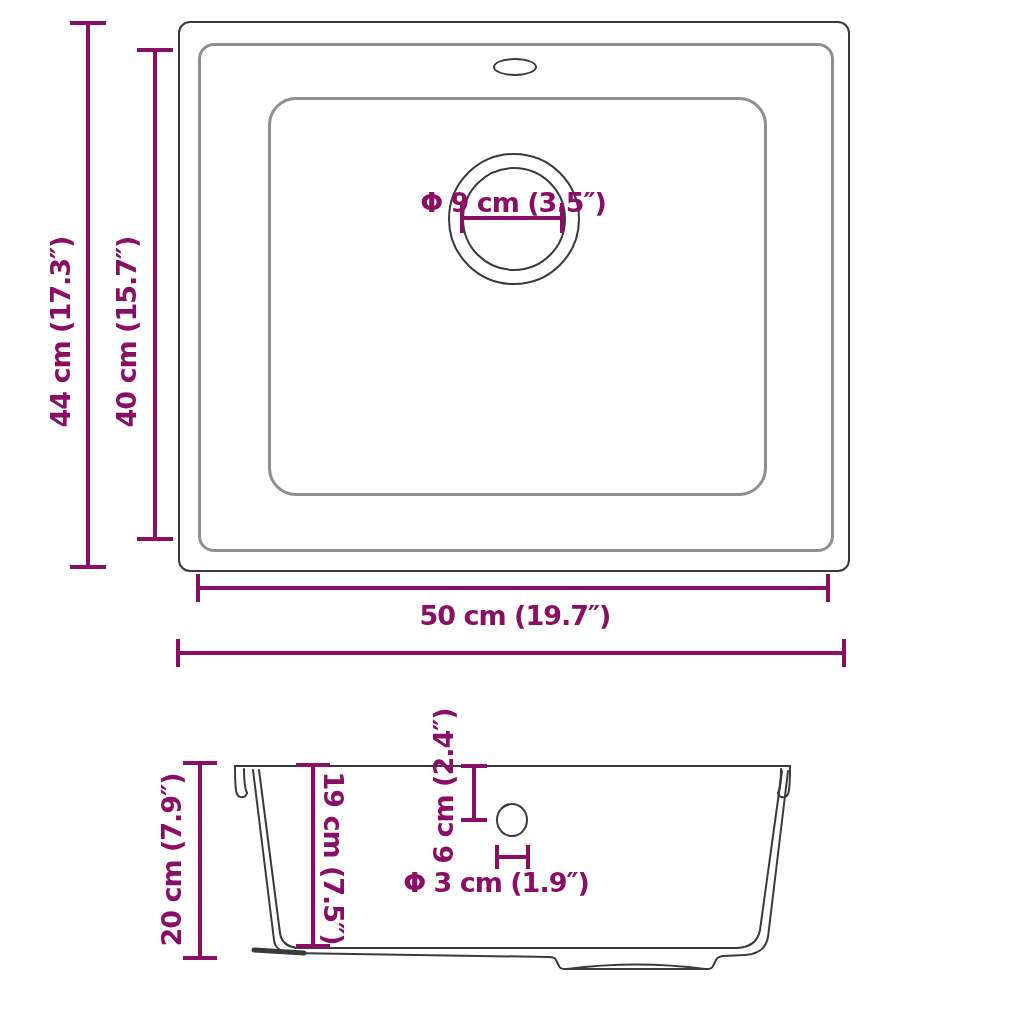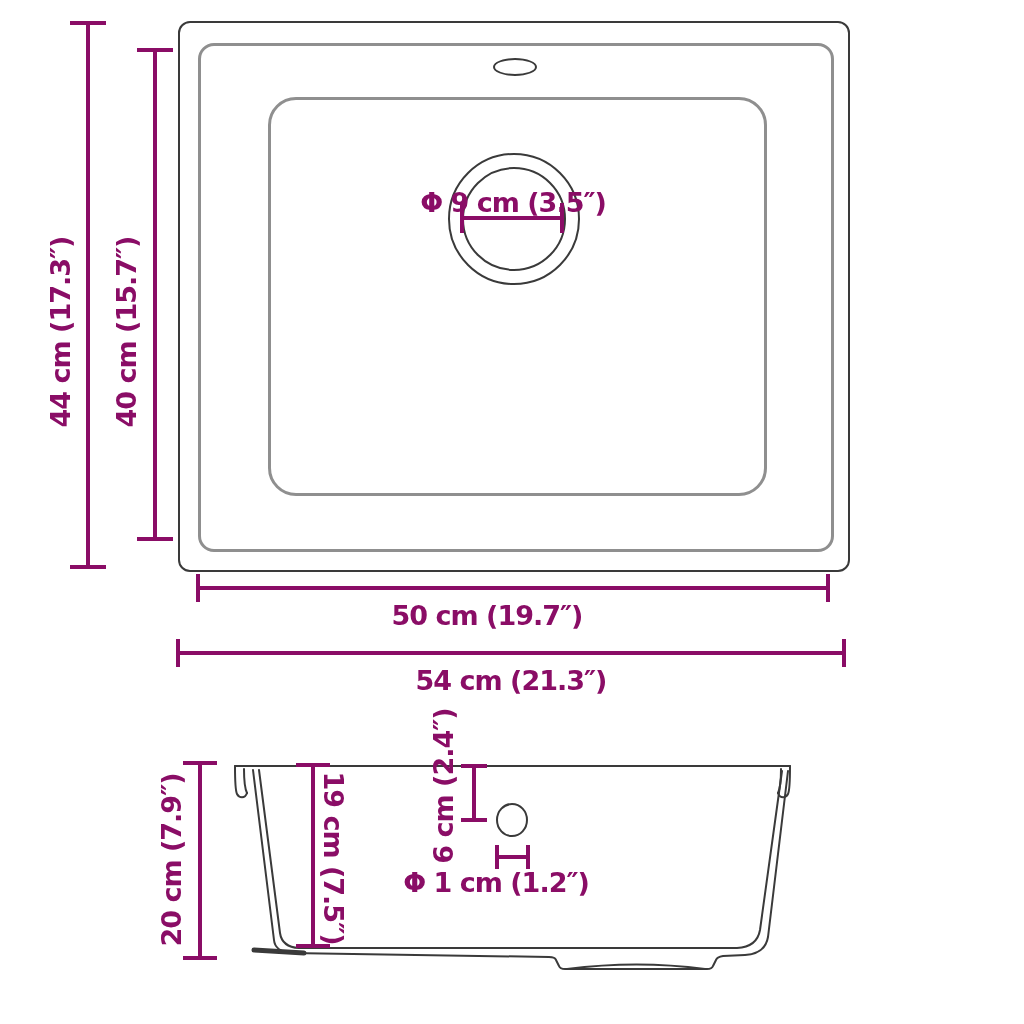--- a/index.html
+++ b/index.html
@@ -59,26 +59,25 @@
   <div class="dim-label rot-ccw" style="left:126px;top:332px">40 cm (15.7″)</div>
 
   <div class="dim hline" style="left:462px;top:216px;width:100px"></div>
   <div class="dim vtick" style="left:460px;top:203px;height:30px"></div>
   <div class="dim vtick" style="left:560px;top:203px;height:30px"></div>
   <div class="dim-label" style="left:513px;top:202px">Φ 9 cm (3.5″)</div>
 
   <div class="dim hline" style="left:198px;top:586px;width:630px"></div>
   <div class="dim vtick" style="left:196px;top:574px;height:28px"></div>
   <div class="dim vtick" style="left:826px;top:574px;height:28px"></div>
-  <div class="dim-label" style="left:487px;top:615px">50 cm (19.7″)</div>
+  <div class="dim-label" style="left:515px;top:615px">50 cm (19.7″)</div>
 
   <div class="dim hline" style="left:178px;top:651px;width:668px"></div>
   <div class="dim vtick" style="left:176px;top:639px;height:28px"></div>
   <div class="dim vtick" style="left:842px;top:639px;height:28px"></div>
-  <div class="dim-label" style="left:511px;top:680px">54 cm (21.3″)</div>
 
   <svg class="side-svg" viewBox="150 738 720 290">
     <g fill="none" stroke="#3A3A3A" stroke-width="2" stroke-linecap="round" stroke-linejoin="round">
 
       <path d="M235,766 H790"></path>
 
       <path d="M235,766 C235,780 235,790 237,794 C239,798 245,799 247,793"></path>
       <path d="M244,769 C244,780 245,789 247,793"></path>
 
       <path d="M259,770 L280,933 Q282,947 299,948 L737,948 Q757,947 760,930 L782,771"></path>
@@ -107,15 +106,15 @@
   <div class="dim-label rot-cw" style="left:333px;top:858px">19 cm (7.5″)</div>
 
   <div class="dim vline" style="left:472px;top:766px;height:54px"></div>
   <div class="dim htick" style="left:461px;top:764px;width:26px"></div>
   <div class="dim htick" style="left:461px;top:818px;width:26px"></div>
   <div class="dim-label rot-ccw" style="left:443px;top:786px">6 cm (2.4″)</div>
 
   <div class="dim hline" style="left:497px;top:855px;width:33px"></div>
   <div class="dim vtick" style="left:495px;top:845px;height:24px"></div>
   <div class="dim vtick" style="left:526px;top:845px;height:24px"></div>
-  <div class="dim-label" style="left:496px;top:882px">Φ 1 cm (1.2″)</div>
+  <div class="dim-label" style="left:496px;top:882px">Φ 3 cm (1.9″)</div>
 
 </div>
 
 </body></html>

